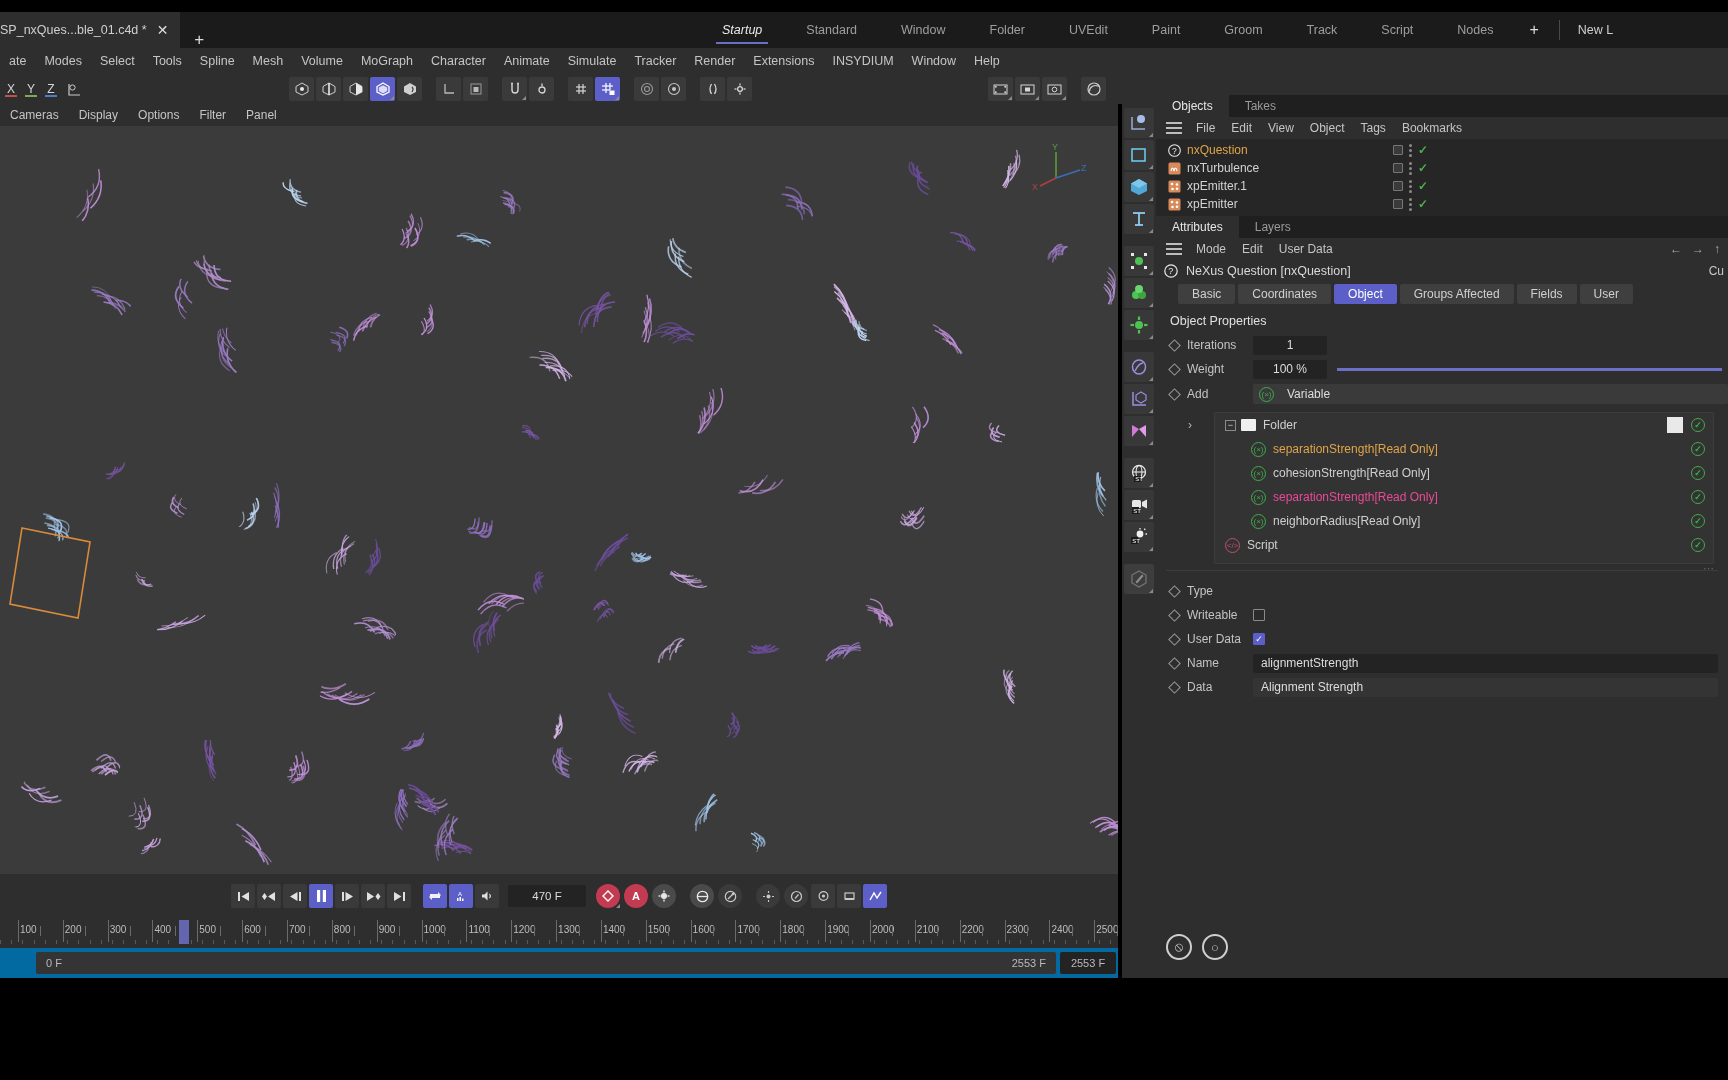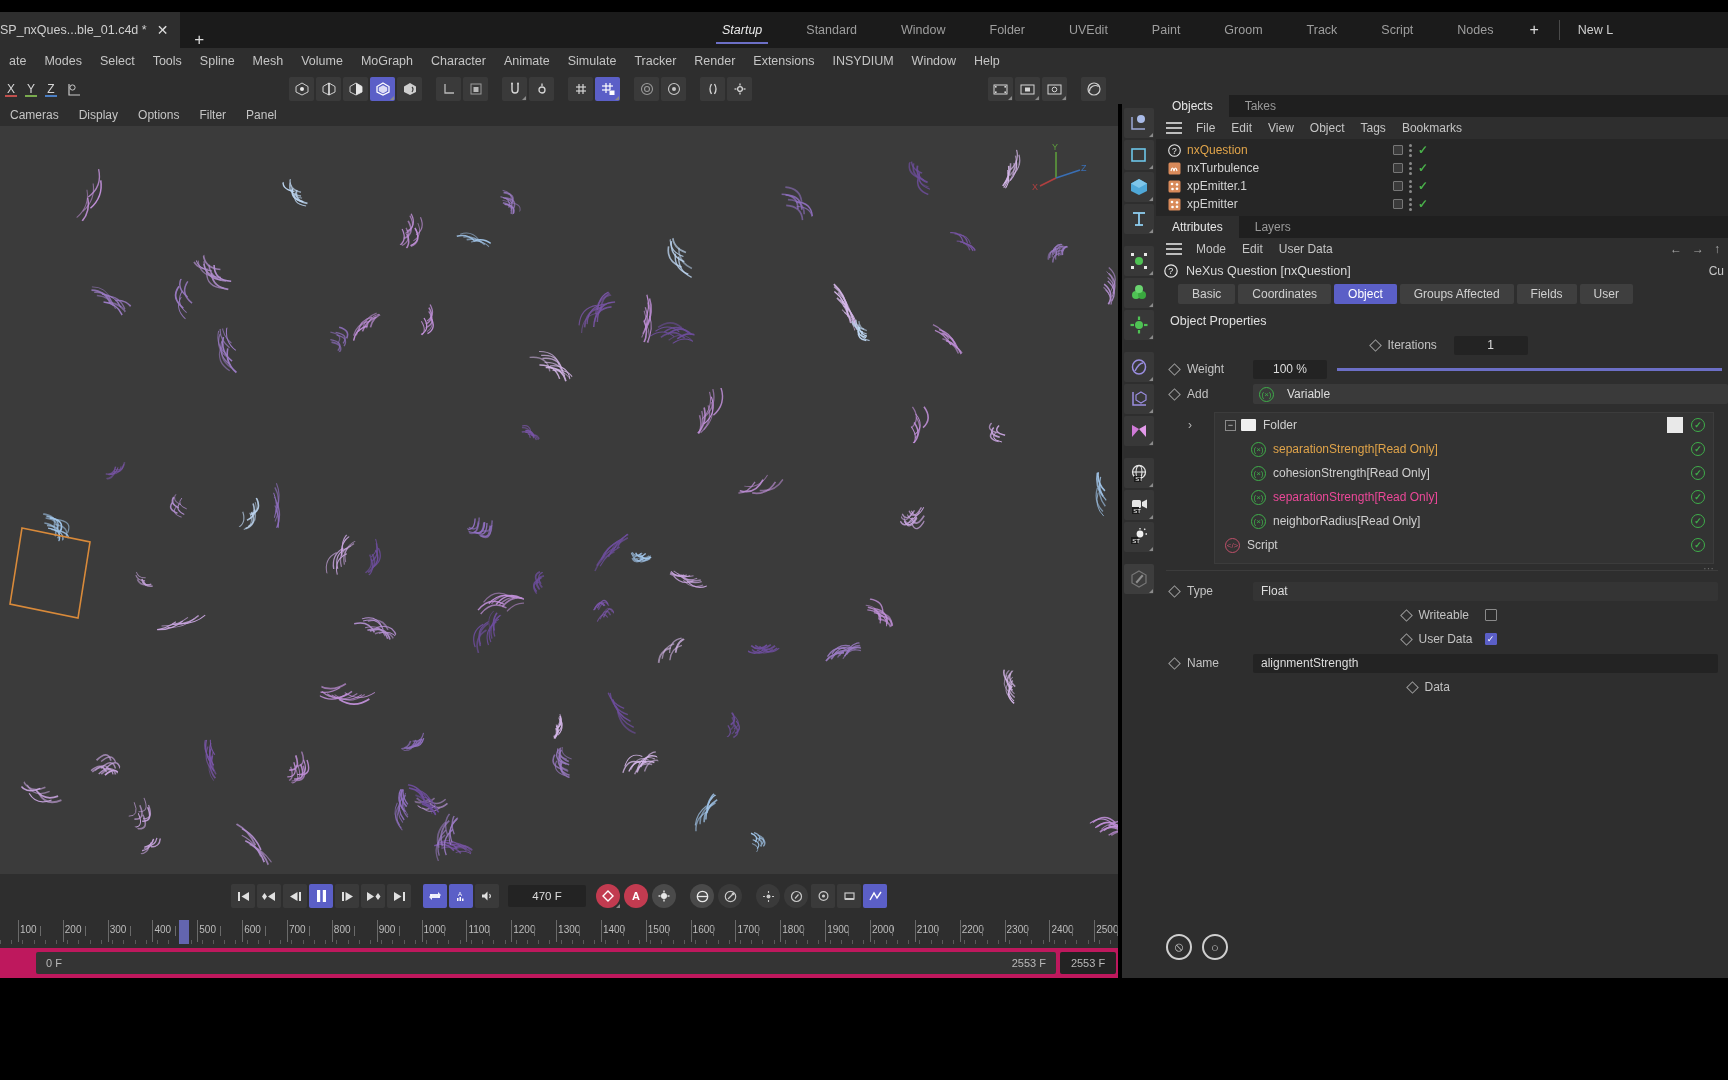--- a/index.html
+++ b/index.html
@@ -116,21 +116,21 @@
     position:absolute; left:0; top:918px; width:1118px; height:30px;
     background:#2e2e2e; overflow:hidden;
   }
   .rtick{ position:absolute; top:6px; font-size:10px; color:#bdbdbd; }
   .rline{ position:absolute; top:2px; width:1px; height:22px; background:#6a6a6a; }
   .rminor{ position:absolute; top:22px; width:1px; height:4px; background:#5a5a5a; }
   .playhead{ position:absolute; top:2px; width:10px; height:24px; background:#6c6fc6; opacity:.85; }
 
   
   .statusbar{
-    position:absolute; left:0; top:948px; width:1118px; height:30px; background:#be185d;
+    position:absolute; left:0; top:948px; width:1118px; height:30px; background:#0369a1;
   }
   .statusfield{
     position:absolute; left:36px; top:4px; width:1020px; height:22px;
     background:#343434; border-radius:2px; display:flex; align-items:center;
     padding:0 10px; justify-content:space-between; font-size:11px; color:#b9b9b9;
   }
   .statusfield2{
     position:absolute; left:1060px; top:4px; width:56px; height:22px;
     background:#232323; border-radius:2px; display:flex; align-items:center;
     justify-content:center; font-size:11px; color:#b9b9b9;
@@ -183,21 +183,21 @@
     font-size:12.5px; color:#d8d8d8; background:#2e2e2e;
   }
   .amtabs{ display:flex; gap:3px; padding:2px 0 4px 22px; }
   .amtab{
     height:20px; padding:0 14px; background:#3f3f3f; border-radius:2px;
     display:flex; align-items:center; font-size:12px; color:#d0d0d0; cursor:pointer;
   }
   .amtab.active{ background:#5b5fc7; color:#fff; }
   .sechead{ font-size:12.5px; color:#e0e0e0; padding:6px 0 6px 14px; }
 
-  .prow{ display:flex; align-items:center; height:22px; padding-left:14px; margin-bottom:2px;justify-content:center;}
+  .prow{ display:flex; align-items:center; height:22px; padding-left:14px; margin-bottom:2px;}
   .diam{ width:9px;height:9px; border:1px solid #9a9a9a; transform:rotate(45deg); margin-right:8px; flex:none;}
   .plabel{ font-size:12px; color:#c3c3c3; width:66px; flex:none;}
   .pfield{
     height:19px; background:#232323; border-radius:2px;
     display:flex; align-items:center; justify-content:center;
     font-size:12px; color:#ddd; cursor:text;
   }
   .slider{ flex:1; height:3px; background:#6c6fc6; margin-left:10px; margin-right:6px;}
 
   .addrow{ display:flex; align-items:center; height:24px; padding-left:14px; }
@@ -2139,21 +2139,20 @@
             <span class="tick"><span class="greenchk" style="display:inline-flex;vertical-align:middle;">✓</span></span>
           </div>
         </div>
     </div>
 
     <div class="dotted"></div>
 
     <div class="prow" style="margin-top:4px;">
       <i class="diam"></i>
       <span class="plabel">Type</span>
-      <div class="wide-field">Float</div>
     </div>
 
     <div class="prow">
       <i class="diam"></i>
       <span class="plabel">Writeable</span>
       <div class="cbox"></div>
     </div>
 
     <div class="prow">
       <i class="diam"></i>
@@ -2163,20 +2162,21 @@
 
     <div class="prow">
       <i class="diam"></i>
       <span class="plabel">Name</span>
       <div class="wide-field dark">alignmentStrength</div>
     </div>
 
     <div class="prow">
       <i class="diam"></i>
       <span class="plabel">Data</span>
+      <div class="wide-field">Alignment Strength</div>
     </div>
 
     <div class="logos">
       <div class="logo">⦸</div>
       <div class="logo">○</div>
     </div>
   </div>
 
 </div>
 

